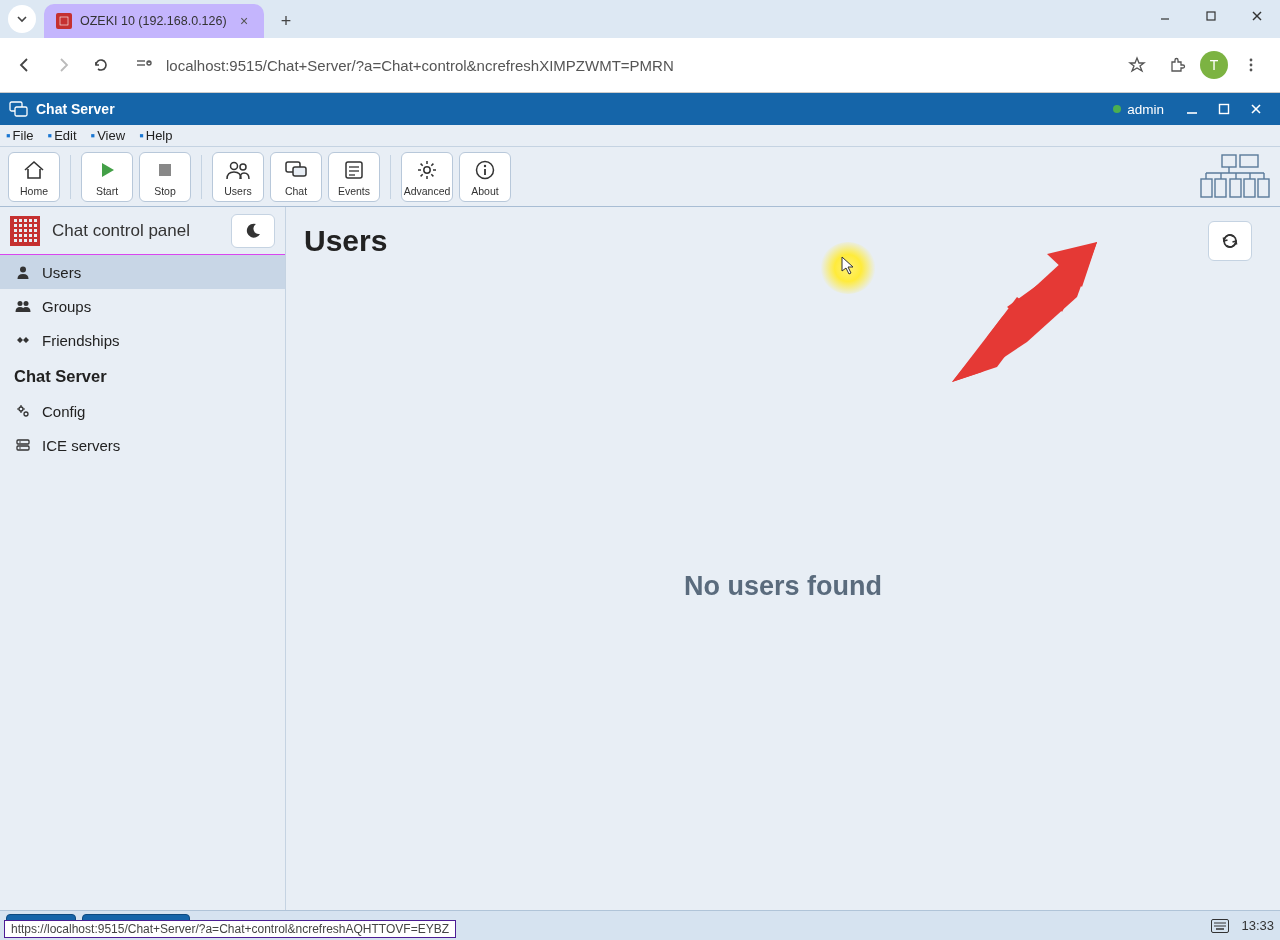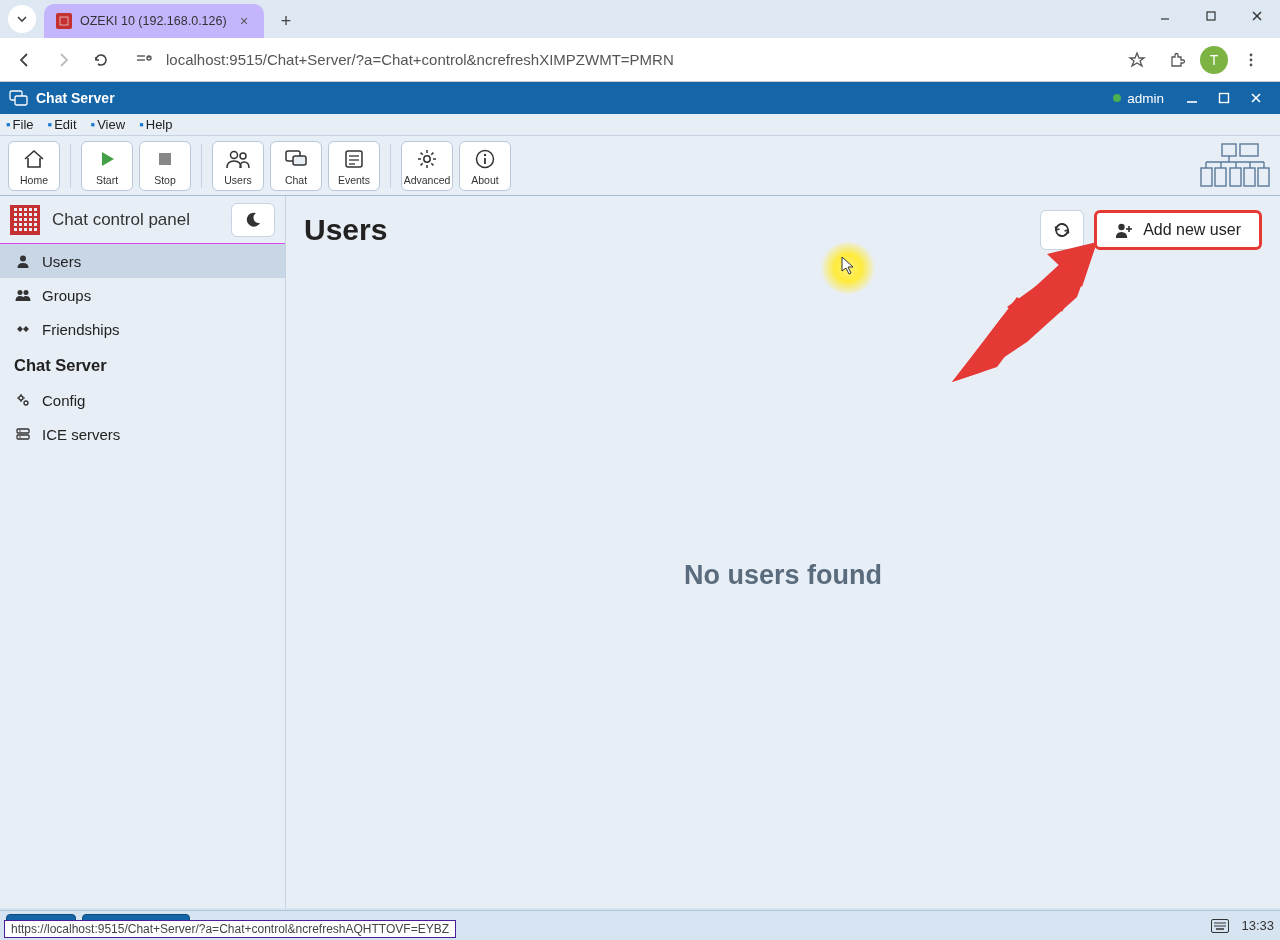--- a/index.html
+++ b/index.html
@@ -9,21 +9,21 @@
 .browser-tabbar { height: 38px; background: #dde8f3; display: flex; align-items: flex-end; padding-left: 8px; }
 .tab-dropdown { width: 28px; height: 28px; border-radius: 50%; background: #fff; display: flex; align-items: center; justify-content: center; margin-bottom: 5px; margin-right: 8px; font-size: 14px; cursor: pointer; }
 .browser-tab { background: #c4b5fd; border-radius: 10px 10px 0 0; height: 34px; padding: 0 12px; display: flex; align-items: center; gap: 8px; min-width: 220px; }
 .tab-favicon { width: 16px; height: 16px; background: #c53030; border-radius: 2px; display: flex; align-items: center; justify-content: center; }
 .tab-title { font-size: 12.5px; color: #333; flex: 1; }
 .tab-close { width: 16px; height: 16px; display: flex; align-items: center; justify-content: center; color: #555; cursor: pointer; font-size: 14px; }
 .new-tab { width: 28px; height: 28px; display: flex; align-items: center; justify-content: center; margin-left: 8px; margin-bottom: 3px; color: #444; cursor: pointer; font-size: 18px; }
 .window-controls { position: absolute; right: 0; top: 0; display: flex; }
 .win-btn { width: 46px; height: 32px; display: flex; align-items: center; justify-content: center; cursor: pointer; }
 
-.browser-urlbar { height: 44px; background: #fff; display: flex; align-items: center; padding: 0 8px; gap: 4px; border-bottom: 1px solid #ccc; }
+.browser-urlbar { height: 55px; background: #fff; display: flex; align-items: center; padding: 0 8px; gap: 4px; border-bottom: 1px solid #ccc; }
 .nav-btn { width: 34px; height: 34px; border-radius: 50%; display: flex; align-items: center; justify-content: center; cursor: pointer; color: #444; }
 .nav-btn.disabled { color: #bbb; }
 .url-line { flex: 1; display: flex; align-items: center; gap: 10px; padding: 0 10px; }
 .site-info { width: 24px; height: 24px; display: flex; align-items: center; justify-content: center; font-size: 14px; color: #555; }
 .url-text { font-size: 15px; color: #555; }
 .url-actions { display: flex; align-items: center; gap: 6px; padding-right: 4px; }
 .url-act { width: 34px; height: 34px; border-radius: 50%; display: flex; align-items: center; justify-content: center; cursor: pointer; color: #444; }
 .profile-badge { width: 28px; height: 28px; border-radius: 50%; background: #7cb342; color: #fff; display: flex; align-items: center; justify-content: center; font-size: 14px; }
 
 
@@ -374,29 +374,20 @@
     <div class="content-header">
       <span class="content-title">Users</span>
       <div class="refresh-btn">
         <svg width="20" height="20" viewBox="0 0 20 20">
             <path d="M4 10 A6 6 0 1 1 6.5 14.8" fill="none" stroke="#333" stroke-width="1.7"></path>
             <path d="M3.5 6.5 L4 10 L7.5 9" fill="none" stroke="#333" stroke-width="1.7"></path>
             <path d="M16 10 A6 6 0 1 1 13.5 5.2" fill="none" stroke="#333" stroke-width="1.7"></path>
             <path d="M16.5 13.5 L16 10 L12.5 11" fill="none" stroke="#333" stroke-width="1.7"></path>
           </svg>
       </div>
-      <div class="add-btn">
-        <svg width="18" height="16" viewBox="0 0 18 16">
-            <circle cx="6.5" cy="5" r="3.2" fill="#333"></circle>
-            <path d="M0.8 16 Q0.8 10 6.5 10 Q12.2 10 12.2 16 Z" fill="#333"></path>
-            <line x1="14" y1="4" x2="14" y2="10" stroke="#333" stroke-width="1.6"></line>
-            <line x1="11" y1="7" x2="17" y2="7" stroke="#333" stroke-width="1.6"></line>
-          </svg>
-        <span>Add new user</span>
-      </div>
     </div>
     <div class="empty-msg">No users found</div>
   </div>
 </div>
 
 <div class="spotlight"></div>
 <svg class="cursor-img" width="16" height="20" viewBox="0 0 16 20">
     <path d="M1 1 L1 15 L5 12 L8 18 L10 17 L7 11 L12 11 Z" fill="#fff" stroke="#333" stroke-width="1"></path>
   </svg>
 <svg class="red-arrow" width="150" height="140" viewBox="0 0 150 140">

